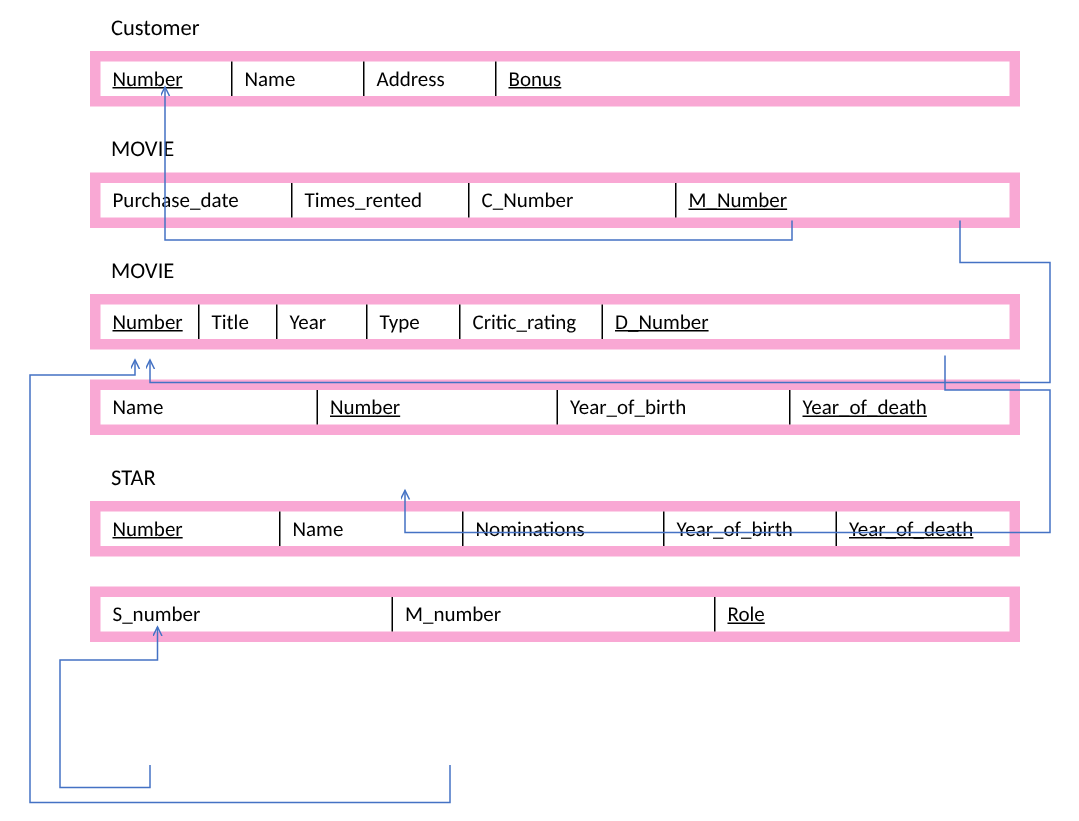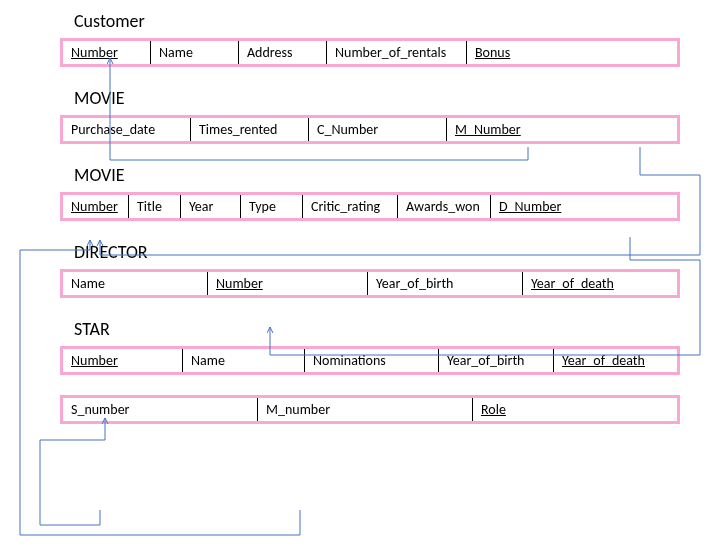--- a/index.html
+++ b/index.html
@@ -16,26 +16,26 @@
   .diagram {
     position: absolute;
     left: 60px;
     top: 10px;
     width: 620px;
   }
   .entity {
     margin-bottom: 20px;
   }
   .entity-name {
-    font-size: 18px;
+    font-size: 15px;
     padding: 0 0 6px 14px;
   }
   .row {
     display: flex;
-    border: 3px solid #f9a8d4;
+    border: 7px solid #f9a8d4;
     background: #fff;
   }
   .cell {
     padding: 3px 8px;
     border-right: 1px solid #000;
     white-space: nowrap;
     box-sizing: border-box;
   }
   .cell:last-child {
     border-right: none;
@@ -57,21 +57,20 @@
 <body>
 
 <div class="diagram">
 
   <div class="entity">
     <div class="entity-name">Customer</div>
     <div class="row">
       <div class="cell pk" style="width:88px">Number</div>
       <div class="cell" style="width:88px">Name</div>
       <div class="cell" style="width:88px">Address</div>
-      <div class="cell" style="width:140px">Number_of_rentals</div>
       <div class="cell" style="flex:1">Bonus</div>
     </div>
   </div>
 
   <div class="entity">
     <div class="entity-name">MOVIE</div>
     <div class="row">
       <div class="cell" style="width:128px">Purchase_date</div>
       <div class="cell" style="width:118px">Times_rented</div>
       <div class="cell" style="width:138px">C_Number</div>
@@ -80,27 +79,25 @@
   </div>
 
   <div class="entity">
     <div class="entity-name">MOVIE</div>
     <div class="row">
       <div class="cell pk" style="width:66px">Number</div>
       <div class="cell" style="width:52px">Title</div>
       <div class="cell" style="width:60px">Year</div>
       <div class="cell" style="width:62px">Type</div>
       <div class="cell" style="width:95px">Critic_rating</div>
-      <div class="cell" style="width:93px">Awards_won</div>
       <div class="cell" style="flex:1">D_Number</div>
     </div>
   </div>
 
   <div class="entity">
-    <div class="entity-name">DIRECTOR</div>
     <div class="row">
       <div class="cell" style="width:145px">Name</div>
       <div class="cell pk" style="width:160px">Number</div>
       <div class="cell" style="width:155px">Year_of_birth</div>
       <div class="cell" style="flex:1">Year_of_death</div>
     </div>
   </div>
 
   <div class="entity">
     <div class="entity-name">STAR</div>

